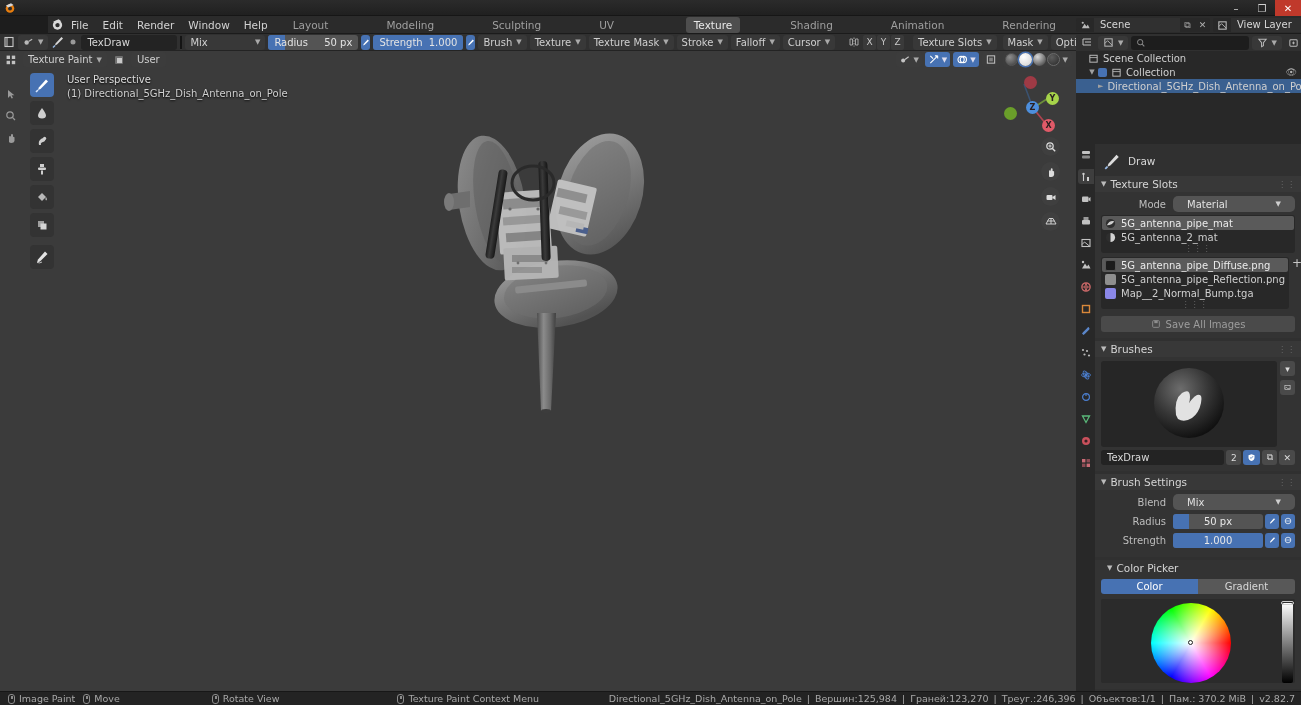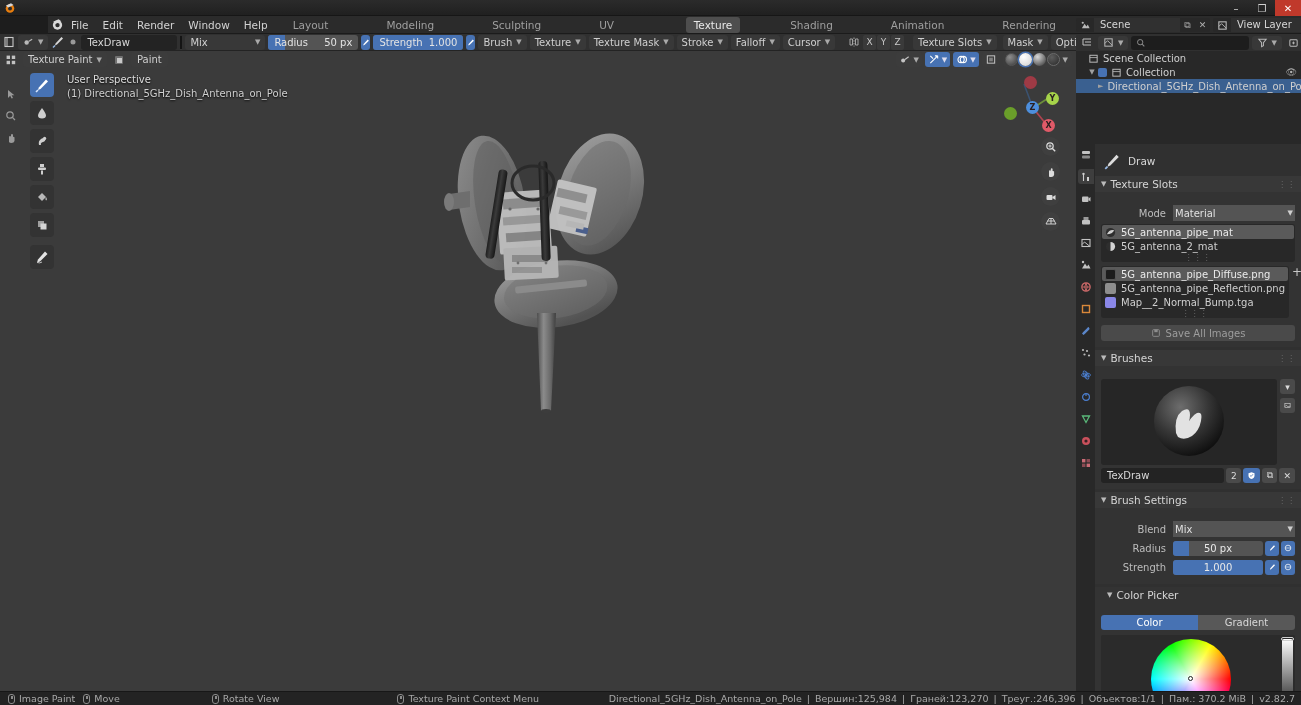--- a/index.html
+++ b/index.html
@@ -154,27 +154,27 @@
   .ptab.active { background: #3e3e3e; }
   .props-body { position: absolute; left: 19px; top: 0; width: 206px; height: 547px; overflow: hidden; background: #303030; }
 
   .panel { background: #333333; margin: 0 0 3px 0; }
   .panel-hd {
     display: flex; align-items: center; height: 16px; font-size: 10.5px; color: #d5d5d5;
     padding-left: 6px; gap: 4px; background: #383838;
   }
   .panel-hd .tri { font-size: 7px; color: #bbb; }
   .panel-hd .grip { margin-left: auto; margin-right: 5px; color: #6a6a6a; font-size: 8px; letter-spacing: 1px; }
-  .panel-body { padding: 4px 6px 6px 6px; margin-top: 9px; }
+  .panel-body { padding: 4px 6px 6px 6px; }
 
   .row { display: flex; align-items: center; height: 16px; margin-bottom: 3px; }
   .row .lab { width: 72px; text-align: right; padding-right: 7px; font-size: 10px; color: #bdbdbd; }
   .ctrl-dd {
-    flex: 1; height: 16px; background: #545454; border-radius: 0;
-    display: flex; align-items: center; padding: 0 2px; font-size: 10px; color: #e0e0e0; gap: 6px;
+    flex: 1; height: 16px; background: #545454; border-radius: 5px;
+    display: flex; align-items: center; padding: 0 14px; font-size: 10px; color: #e0e0e0; gap: 6px;
   }
   .ctrl-dd .caret { margin-left: auto; font-size: 7px; color: #cfcfcf; }
   .ctrl-slider {
     flex: 1; position: relative; height: 15px; border-radius: 3px; background: #545454;
     overflow: hidden; display: flex; align-items: center; justify-content: center;
   }
   .ctrl-slider .fill { position: absolute; left: 0; top: 0; bottom: 0; background: #4772b3; }
   .ctrl-slider .v { position: relative; font-size: 10px; color: #e8e8e8; }
   .mini-btn { width: 14px; height: 15px; border-radius: 3px; background: #4772b3; margin-left: 2px; display: flex; align-items: center; justify-content: center; font-size: 8px; color: #fff; }
 
@@ -483,21 +483,21 @@
       <div class="vp-mode">
         <span>Texture Paint</span>
         <span class="caret" style="font-size:7px;color:#aaa">▼</span>
       </div>
       <div class="th-icon">
         <svg width="12" height="12" viewBox="0 0 12 12">
             <rect x="2" y="2" width="8" height="8" rx="1" fill="#707070"></rect>
             <rect x="4" y="4" width="5" height="5" fill="#c9c9c9"></rect>
           </svg>
       </div>
-      <div class="vp-btn">Paint</div>
+      <div class="vp-btn">User</div>
 
       <div class="vp-header-right">
         <div class="hdr-toggle">
           <svg width="12" height="11" viewBox="0 0 12 12">
               <circle cx="4" cy="7" r="2.2" fill="#c4c4c4"></circle>
               <path d="M6 6 L10 3" stroke="#c4c4c4" stroke-width="1.2"></path>
             </svg>
           <span style="font-size:7px;color:#aaa">▼</span>
         </div>
         <div class="hdr-toggle on">

